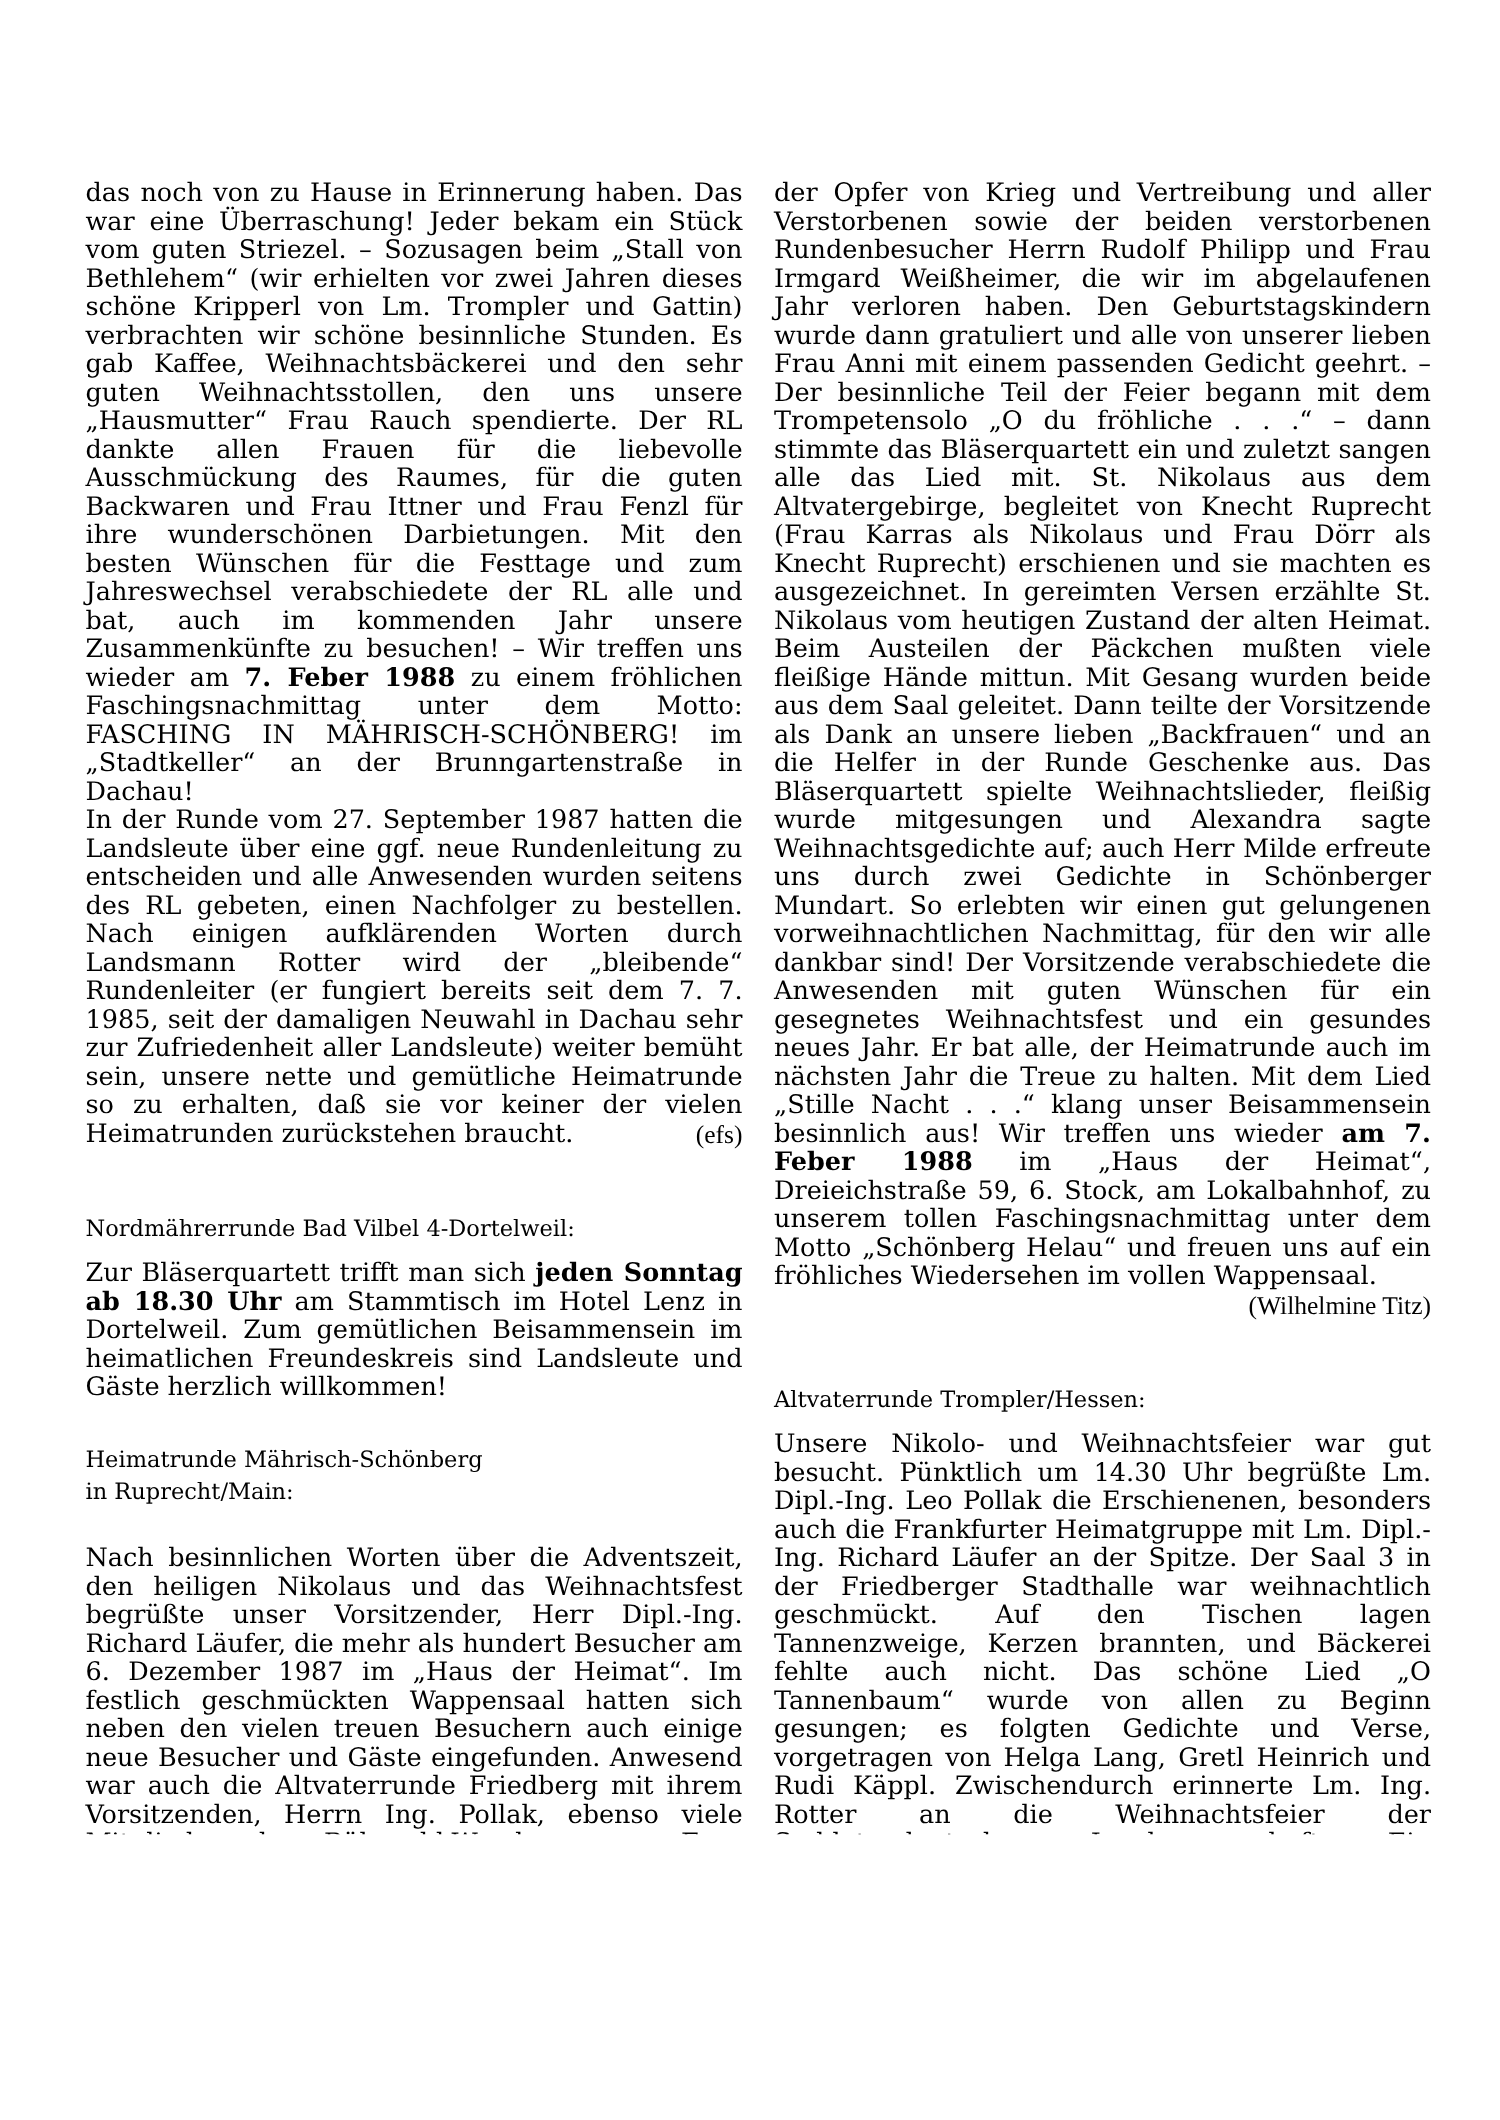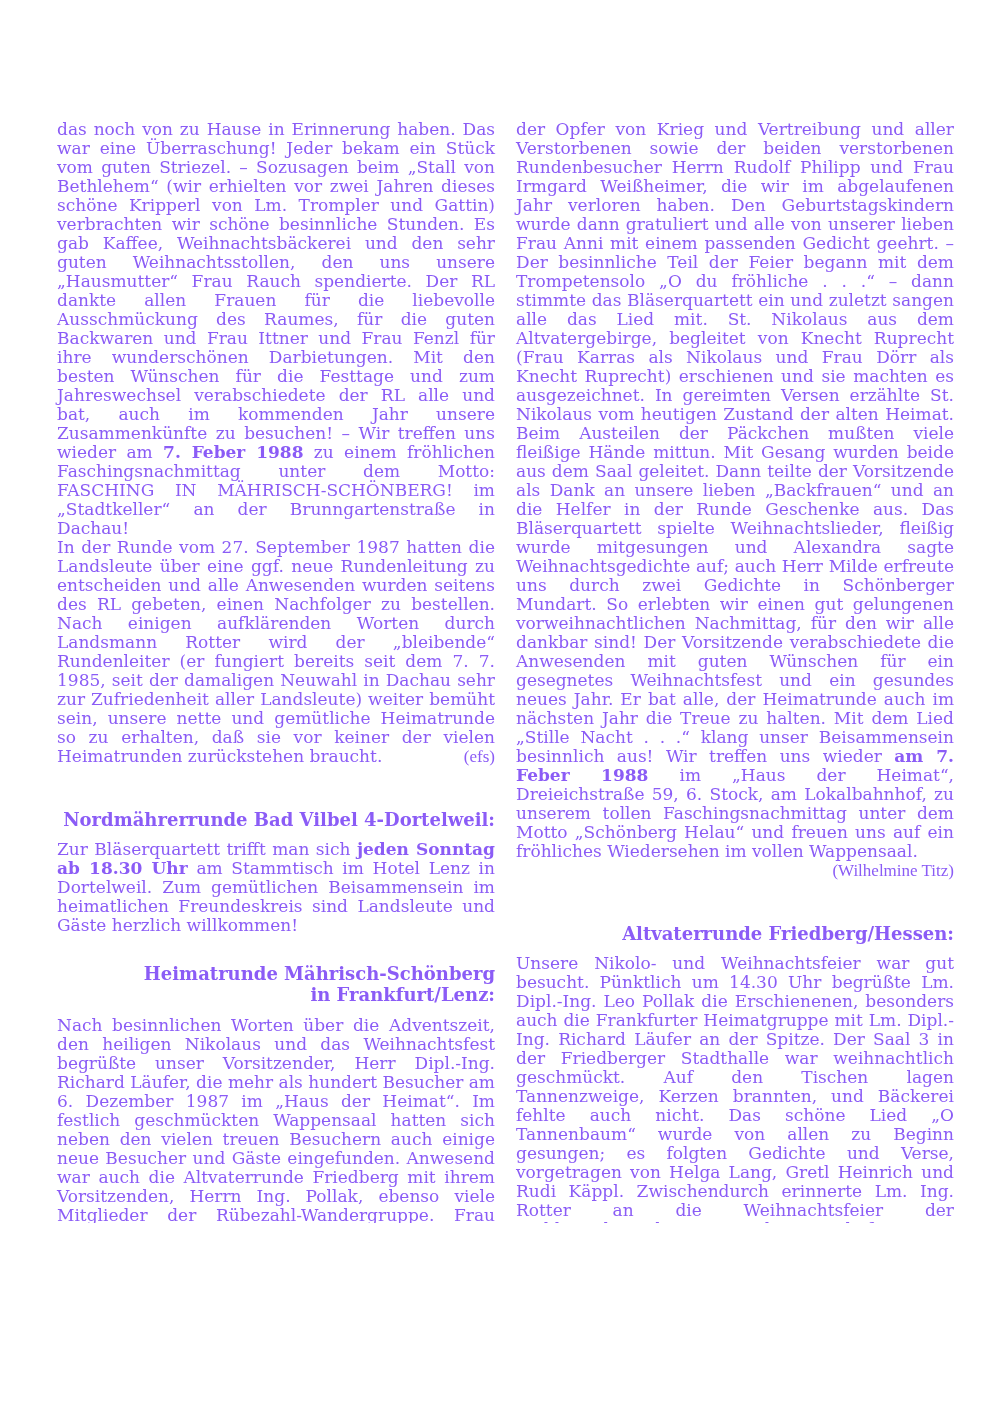--- a/index.html
+++ b/index.html
@@ -5,21 +5,21 @@
   html, body {
     margin: 0;
     padding: 0;
     background: #ffffff;
   }
   .page {
     position: relative;
     width: 1000px;
     height: 1223px;
     background: #ffffff;
-    color: #8b5cf6;
+    color: #000000;
     font-family: "DejaVu Serif", "Liberation Serif", serif;
     overflow: hidden;
   }
   .column {
     position: absolute;
     top: 120px;
     width: 438px;
   }
   .column.left  { left: 57px;  }
   .column.right { left: 516px; }
@@ -32,27 +32,27 @@
     -webkit-hyphens: auto;
   }
   p.body-par::after { content: ""; display: block; clear: both; }
   .sig {
     float: right;
     font-weight: normal;
     font-family: Liberation Serif, serif;
   }
   h3.heading {
     margin: 0;
-    font-size: 18px;
+    font-size: 15px;
     line-height: 21px;
-    font-weight: bold;
-    text-align: right;
+    font-weight: normal;
+    text-align: left;
   }
   .heading.gap-large { margin-top: 43px; margin-bottom: 10px; }
-  .heading.gap-mid   { margin-top: 28px; margin-bottom: 11px;  }
+  .heading.gap-mid   { margin-top: 28px; margin-bottom: 25px;  }
   .heading .h-line { display: block; }
   .page-number {
     position: absolute;
     left: 57px;
     top: 1312px;
     font-size: 18px;
     line-height: 20px;
   }
   b { font-weight: bold; }
 </style>
@@ -65,29 +65,29 @@
     <p class="body-par"><span>das noch von zu Hause in Erinnerung haben. Das war eine Überraschung! Jeder bekam ein Stück vom guten Striezel. – Sozusagen beim „Stall von Bethlehem“ (wir erhielten vor zwei Jahren dieses schöne Kripperl von Lm. Trompler und Gattin) verbrachten wir schöne besinnliche Stunden. Es gab Kaffee, Weihnachtsbäckerei und den sehr guten Weihnachtsstollen, den uns unsere „Hausmutter“ Frau Rauch spendierte. Der RL dankte allen Frauen für die liebevolle Ausschmückung des Raumes, für die guten Backwaren und Frau Ittner und Frau Fenzl für ihre wunderschönen Darbietungen. Mit den besten Wünschen für die Festtage und zum Jahreswechsel verabschiedete der RL alle und bat, auch im kommenden Jahr unsere Zusammenkünfte zu besuchen! – Wir treffen uns wieder am </span><b>7. Feber 1988</b><span> zu einem fröhlichen Faschingsnachmittag unter dem Motto: FASCHING IN MÄHRISCH-SCHÖNBERG! im „Stadtkeller“ an der Brunngartenstraße in Dachau!</span></p>
     <p class="body-par"><span>In der Runde vom 27. September 1987 hatten die Landsleute über eine ggf. neue Rundenleitung zu entscheiden und alle Anwesenden wurden seitens des RL gebeten, einen Nachfolger zu bestellen. Nach einigen aufklärenden Worten durch Landsmann Rotter wird der „bleibende“ Rundenleiter (er fungiert bereits seit dem 7. 7. 1985, seit der damaligen Neuwahl in Dachau sehr zur Zufriedenheit aller Landsleute) weiter bemüht sein, unsere nette und gemütliche Heimatrunde so zu erhalten, daß sie vor keiner der vielen Heimatrunden zurückstehen braucht.</span><span class="sig">(efs)</span></p>
 
     <h3 class="heading gap-large">
       <span class="h-line">Nordmährerrunde Bad Vilbel 4-Dortelweil:</span>
     </h3>
     <p class="body-par"><span>Zur Bläserquartett trifft man sich </span><b>jeden Sonntag ab 18.30 Uhr</b><span> am Stammtisch im Hotel Lenz in Dortelweil. Zum gemütlichen Beisammensein im heimatlichen Freundeskreis sind Landsleute und Gäste herzlich willkommen!</span></p>
 
     <h3 class="heading gap-mid">
       <span class="h-line">Heimatrunde Mährisch-Schönberg</span>
-      <span class="h-line">in Frankfurt/Lenz:</span>
+      <span class="h-line">in Ruprecht/Main:</span>
     </h3>
     <p class="body-par"><span>Nach besinnlichen Worten über die Adventszeit, den heiligen Nikolaus und das Weihnachtsfest begrüßte unser Vorsitzender, Herr Dipl.-Ing. Richard Läufer, die mehr als hundert Besucher am 6. Dezember 1987 im „Haus der Heimat“. Im festlich geschmückten Wappensaal hatten sich neben den vielen treuen Besuchern auch einige neue Besucher und Gäste eingefunden. Anwesend war auch die Altvaterrunde Friedberg mit ihrem Vorsitzenden, Herrn Ing. Pollak, ebenso viele Mitglieder der Rübezahl-Wandergruppe. Frau Anni Bernhard, Vorsitzende der SL-Kreisgruppe Frankfurt, Frau Ilse Dörr, Geschäftsführerin des Hauses „Mährisch-Schönberg“ in Bad Hersfeld sowie Herrn Richard Linke von der Suddetendeutschen Turngemeinde Frankfurt nahmen dankenswerterweise an unserer Veranstaltung teil. Das Bläserquartett Roland, der Solotrompeter Richard Läufer jun. und nicht zuletzt die kleine Alexandra (leider als einziges Kind) bekamen einen besonderen Begrüßungsapplaus. – In einer Schweigeminute gedachten wir</span></p>
   </div>
 
   <div class="column right">
     <p class="body-par"><span>der Opfer von Krieg und Vertreibung und aller Verstorbenen sowie der beiden verstorbenen Rundenbesucher Herrn Rudolf Philipp und Frau Irmgard Weißheimer, die wir im abgelaufenen Jahr verloren haben. Den Geburtstagskindern wurde dann gratuliert und alle von unserer lieben Frau Anni mit einem passenden Gedicht geehrt. – Der besinnliche Teil der Feier begann mit dem Trompetensolo „O du fröhliche . . .“ – dann stimmte das Bläserquartett ein und zuletzt sangen alle das Lied mit. St. Nikolaus aus dem Altvatergebirge, begleitet von Knecht Ruprecht (Frau Karras als Nikolaus und Frau Dörr als Knecht Ruprecht) erschienen und sie machten es ausgezeichnet. In gereimten Versen erzählte St. Nikolaus vom heutigen Zustand der alten Heimat. Beim Austeilen der Päckchen mußten viele fleißige Hände mittun. Mit Gesang wurden beide aus dem Saal geleitet. Dann teilte der Vorsitzende als Dank an unsere lieben „Backfrauen“ und an die Helfer in der Runde Geschenke aus. Das Bläserquartett spielte Weihnachtslieder, fleißig wurde mitgesungen und Alexandra sagte Weihnachtsgedichte auf; auch Herr Milde erfreute uns durch zwei Gedichte in Schönberger Mundart. So erlebten wir einen gut gelungenen vorweihnachtlichen Nachmittag, für den wir alle dankbar sind! Der Vorsitzende verabschiedete die Anwesenden mit guten Wünschen für ein gesegnetes Weihnachtsfest und ein gesundes neues Jahr. Er bat alle, der Heimatrunde auch im nächsten Jahr die Treue zu halten. Mit dem Lied „Stille Nacht . . .“ klang unser Beisammensein besinnlich aus! Wir treffen uns wieder </span><b>am 7. Feber 1988</b><span> im „Haus der Heimat“, Dreieichstraße 59, 6. Stock, am Lokalbahnhof, zu unserem tollen Faschingsnachmittag unter dem Motto „Schönberg Helau“ und freuen uns auf ein fröhliches Wiedersehen im vollen Wappensaal.</span><span class="sig">(Wilhelmine Titz)</span></p>
 
     <h3 class="heading gap-large">
-      <span class="h-line">Altvaterrunde Friedberg/Hessen:</span>
+      <span class="h-line">Altvaterrunde Trompler/Hessen:</span>
     </h3>
     <p class="body-par"><span>Unsere Nikolo- und Weihnachtsfeier war gut besucht. Pünktlich um 14.30 Uhr begrüßte Lm. Dipl.-Ing. Leo Pollak die Erschienenen, besonders auch die Frankfurter Heimatgruppe mit Lm. Dipl.-Ing. Richard Läufer an der Spitze. Der Saal 3 in der Friedberger Stadthalle war weihnachtlich geschmückt. Auf den Tischen lagen Tannenzweige, Kerzen brannten, und Bäckerei fehlte auch nicht. Das schöne Lied „O Tannenbaum“ wurde von allen zu Beginn gesungen; es folgten Gedichte und Verse, vorgetragen von Helga Lang, Gretl Heinrich und Rudi Käppl. Zwischendurch erinnerte Lm. Ing. Rotter an die Weihnachtsfeier der Suddetendeutschen Landsmannschaft. Ein zünftiges Gedicht hörten wir von Lm. Rudi Stanzel vom Nikolaus, und bald erschien der lang ersehnte St. Nikolaus mit seinem Knecht Ruprecht. Beide hatten mit dem Austeilen der Geschenke viel zu tun. Niemand wurde vergessen und keiner ging leer aus. Nach seinen besinnlichen Worten erhoben sich alle und bei Kerzenlicht sangen wir alle das schöne alte Lied „Stille Nacht“. Allen sei für ihr Kommen und fürs Mitmachen herzlich gedankt! – Wir treffen uns wieder: </span></p>
   </div>
 
   <div class="page-number">6</div>
 
 </div>
 
 </body></html>

